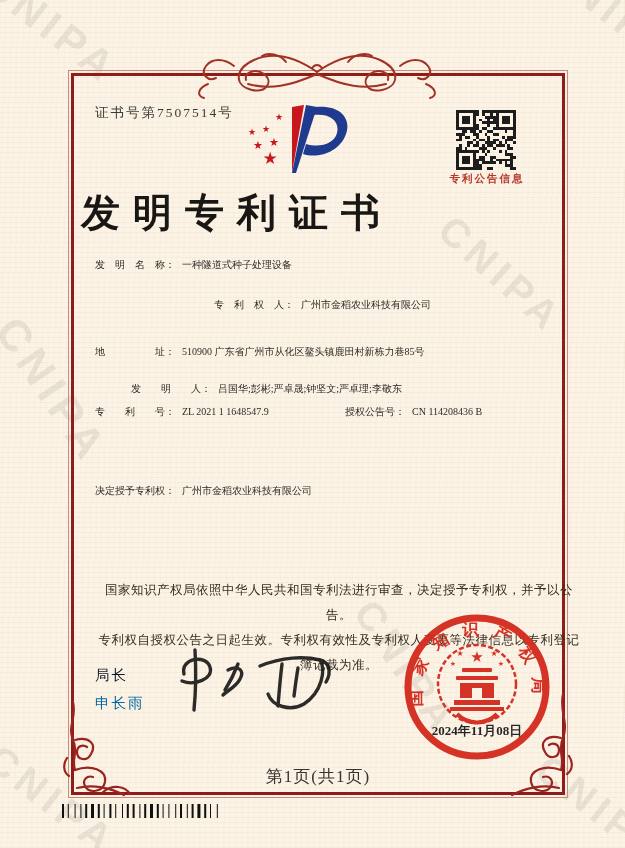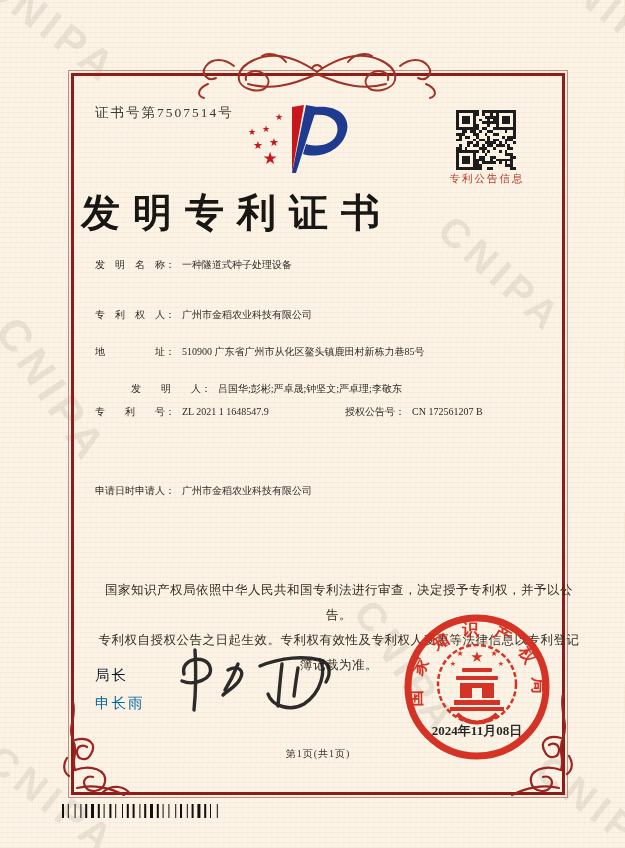--- a/index.html
+++ b/index.html
@@ -15,30 +15,30 @@
       border:1px solid #c98b7d;box-sizing:border-box;z-index:2;}
   .frame-inner{position:absolute;left:71px;top:73px;width:494px;height:722px;
       border:3px solid #8e1d1a;box-sizing:border-box;z-index:2;}
   .orn{position:absolute;z-index:3;}
   .content{position:absolute;inset:0;z-index:4;}
   .certno{position:absolute;left:95px;top:104px;font-size:13.5px;letter-spacing:2px;color:#3c3a36;}
   .title{position:absolute;left:68px;top:186px;width:500px;
       font-size:39px;font-weight:bold;color:#191714;letter-spacing:13px;padding-left:13px;box-sizing:border-box;}
   .qr-wrap{position:absolute;left:456px;top:110px;width:62px;}
   .qr-caption{position:absolute;left:432px;top:172px;width:110px;text-align:center;
-      font-size:10.5px;color:#b5382a;letter-spacing:2px;font-weight:normal;}
+      font-size:10.5px;color:#b5382a;letter-spacing:2px;font-weight:bold;}
   .row{position:absolute;left:95px;width:455px;font-size:10px;color:#2e2a26;white-space:nowrap;line-height:18px;}
   .row .val{margin-left:7px;}
   .col2{position:absolute;left:250px;top:0;}
   .legal{position:absolute;left:78px;top:578px;width:482px;text-align:center;
       font-size:12.5px;color:#362c21;line-height:25px;letter-spacing:0.5px;margin-left:20px;}
   .sig-title{position:absolute;left:95px;top:666px;font-size:14.5px;color:#0f172a;letter-spacing:2px;}
   .sig-name{position:absolute;left:95px;top:694px;font-size:14.5px;color:#0369a1;letter-spacing:2px;}
-  .footer{position:absolute;left:68px;top:747px;width:500px;text-align:center;
-      font-size:10px;color:#37332e;letter-spacing:1px;}
+  .footer{position:absolute;left:68px;top:765px;width:500px;text-align:center;
+      font-size:17px;color:#37332e;letter-spacing:1px;}
   svg{display:block;}
 </style>
 </head>
 <body>
 
 <div class="page">
 
   <div class="wm" style="left:-28px;top:2px;font-size:42px;transform:rotate(38deg);">CNIPA</div>
   <div class="wm" style="left:535px;top:-12px;font-size:40px;transform:rotate(38deg);">CNIPA</div>
   <div class="wm" style="left:-30px;top:365px;font-size:44px;transform:rotate(56deg);">CNIPA</div>
@@ -262,37 +262,37 @@
           <rect x="2" y="16" width="3" height="3" fill="#1d1d1d"></rect>
         </svg>
     </div>
     <div class="qr-caption">专利公告信息</div>
 
     <div class="title">发明专利证书</div>
 
     <div class="row" style="top:256px;">
       <span class="lbl">发　明　名　称：</span><span class="val">一种隧道式种子处理设备</span>
     </div>
-    <div class="row" style="top:306px;">
+    <div class="row" style="top:296px;text-align:center;">
       <span class="lbl">专　利　权　人：</span><span class="val">广州市金稻农业科技有限公司</span>
     </div>
     <div class="row" style="top:343px;">
       <span class="lbl">地　　　　　址：</span><span class="val">510900 广东省广州市从化区鳌头镇鹿田村新栋力巷85号</span>
     </div>
     <div class="row" style="top:380px;margin-left:36px;">
       <span class="lbl">发　　明　　人：</span><span class="val">吕国华;彭彬;严卓晟;钟坚文;严卓理;李敬东</span>
     </div>
     <div class="row" style="top:403px;">
       <span class="lbl">专　　利　　号：</span><span class="val">ZL 2021 1 1648547.9</span>
       <span class="col2">
-        <span class="lbl">授权公告号：</span><span class="val">CN 172561207 B</span>
+        <span class="lbl">授权公告号：</span><span class="val">CN 114208436 B</span>
       </span>
     </div>
     <div class="row" style="top:482px;">
-      <span class="lbl">申请日时申请人：</span><span class="val">广州市金稻农业科技有限公司</span>
+      <span class="lbl">决定授予专利权：</span><span class="val">广州市金稻农业科技有限公司</span>
     </div>
 
     <div class="legal">
       <div>国家知识产权局依照中华人民共和国专利法进行审查，决定授予专利权，并予以公告。</div>
       <div>专利权自授权公告之日起生效。专利权有效性及专利权人变更等法律信息以专利登记簿记载为准。</div>
     </div>
 
     <div class="sig-title">局长</div>
     <div class="sig-name">申长雨</div>
     <svg style="position:absolute;left:162px;top:644px;" width="190" height="82" viewBox="0 0 190 82">

